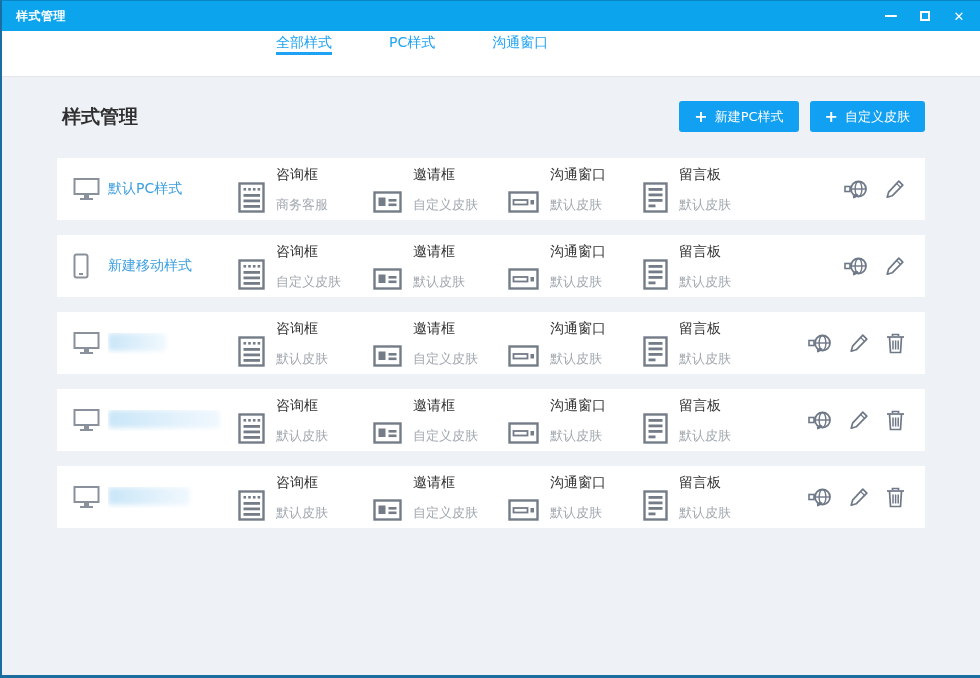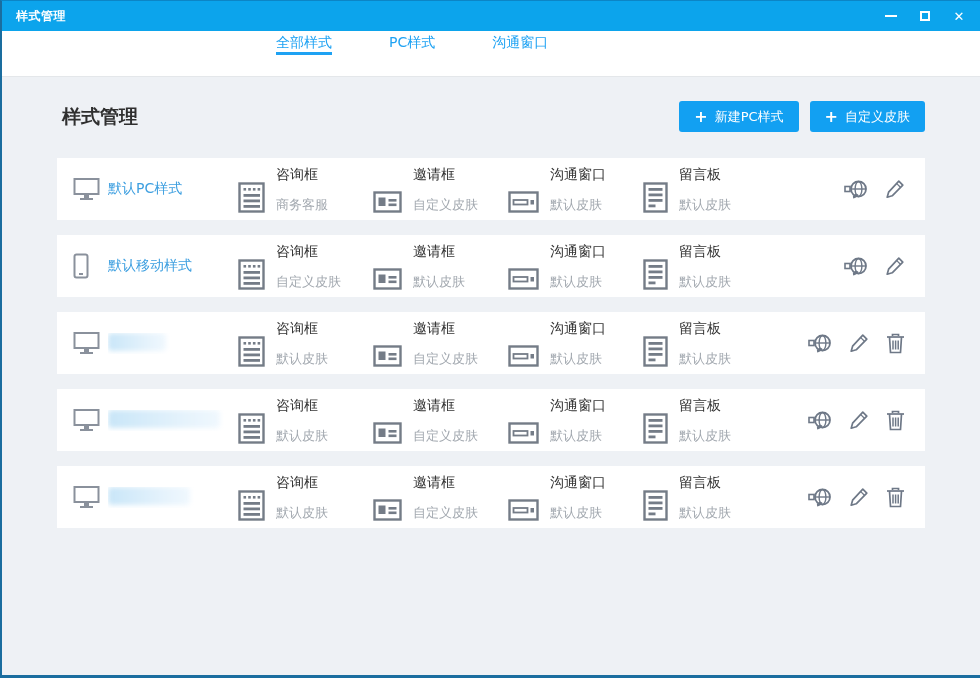--- a/index.html
+++ b/index.html
@@ -176,21 +176,21 @@
 
   <div class="row">
     <div class="dev-cell">
 
       <svg width="16" height="26" viewBox="0 0 16 26">
         <rect x="1.5" y="1.5" width="13" height="23" rx="2" fill="none" stroke="#8a919c" stroke-width="2"></rect>
         <rect x="6" y="20" width="4" height="2" fill="#8a919c"></rect>
       </svg>
     </div>
     <div class="name-cell">
-      <span>默认移动样式</span>
+      <span>新建移动样式</span>
       
     </div>
 
     <div class="feat-cell">
       <svg width="27" height="31" viewBox="0 0 27 31">
         <rect x="1.5" y="1.5" width="24" height="28" fill="none" stroke="#747c87" stroke-width="2.4"></rect>
         <rect x="5.5" y="6" width="2.6" height="2.6" fill="#747c87"></rect>
         <rect x="10.2" y="6" width="2.6" height="2.6" fill="#747c87"></rect>
         <rect x="14.9" y="6" width="2.6" height="2.6" fill="#747c87"></rect>
         <rect x="19.6" y="6" width="2.6" height="2.6" fill="#747c87"></rect>

